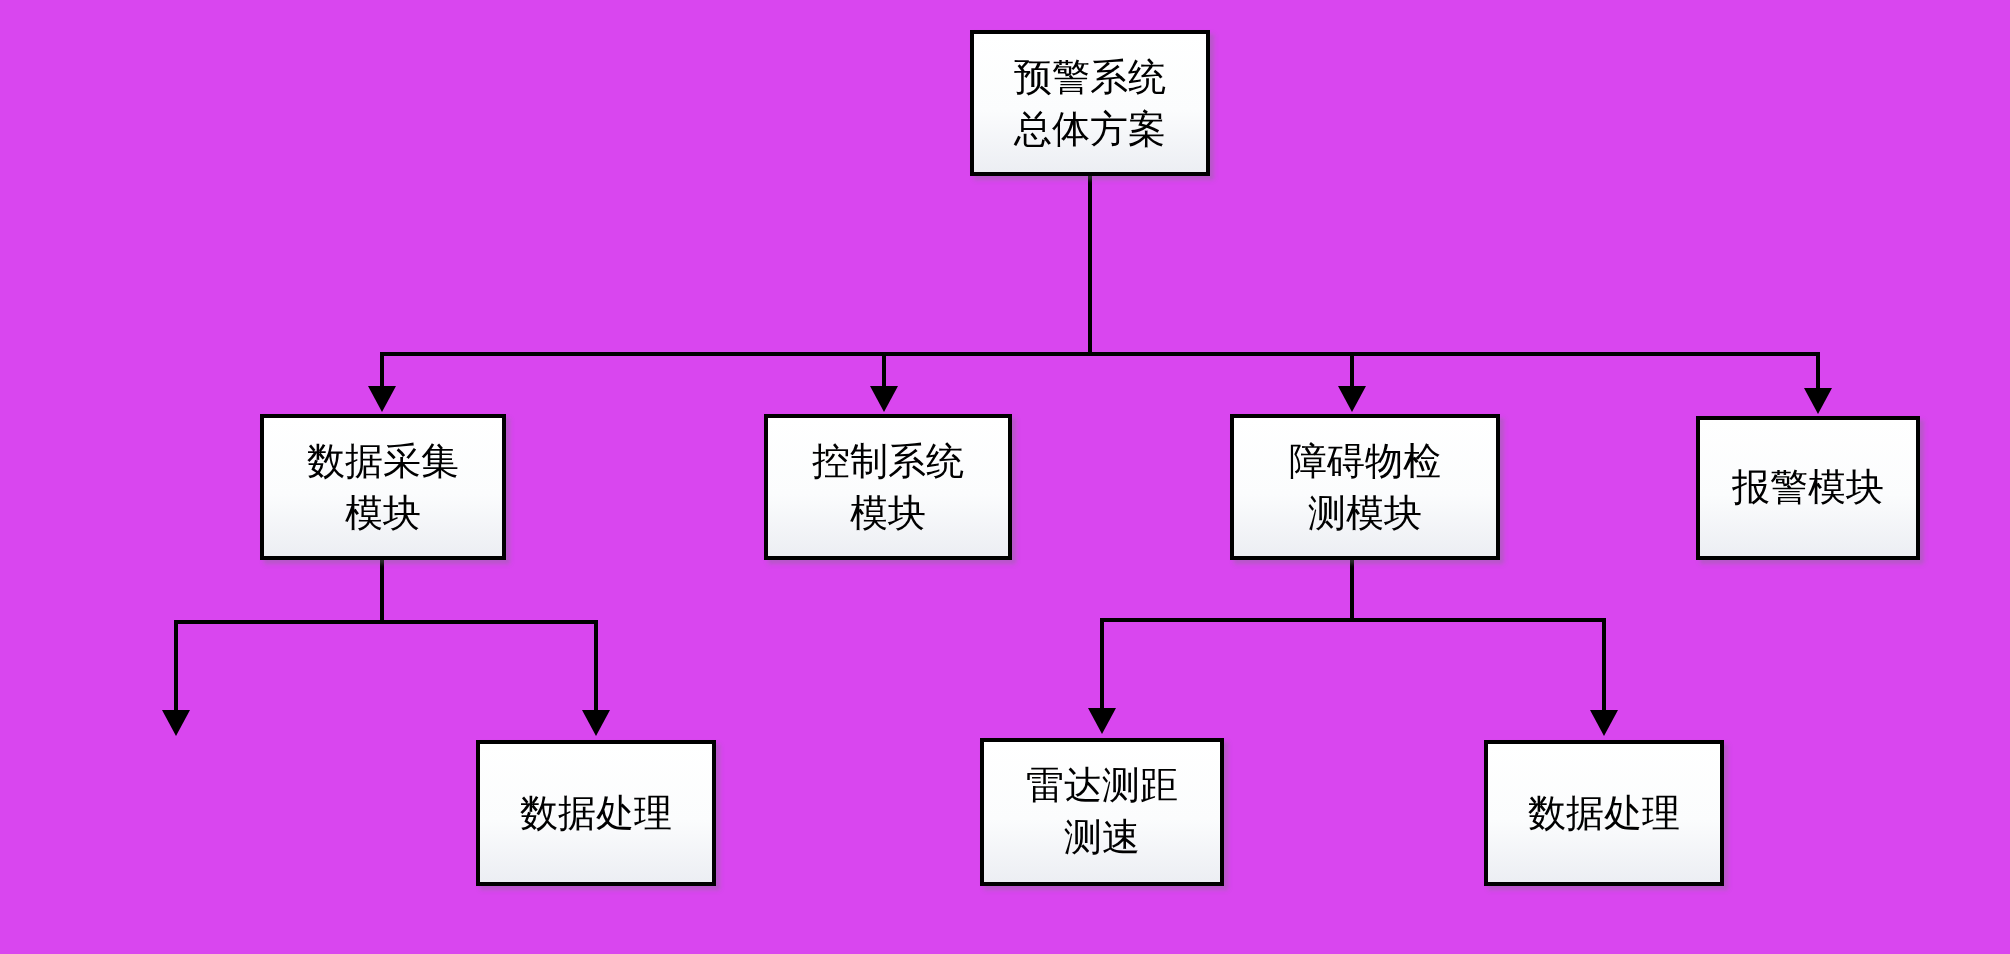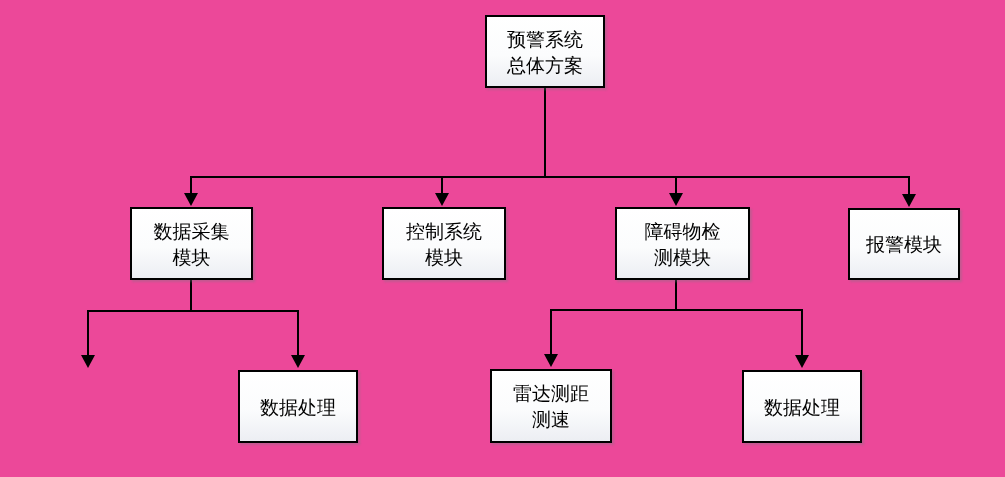--- a/index.html
+++ b/index.html
@@ -4,21 +4,21 @@
 <style>
   html, body {
     margin: 0;
     padding: 0;
     background: #ffffff;
   }
   .canvas {
     position: relative;
     width: 1005px;
     height: 477px;
-    background: #ec4899;
+    background: #d946ef;
     font-family: "DejaVu Sans", "Liberation Sans", sans-serif;
     overflow: hidden;
   }
   .edges-layer {
     position: absolute;
     left: 0;
     top: 0;
     width: 1005px;
     height: 477px;
     pointer-events: none;

